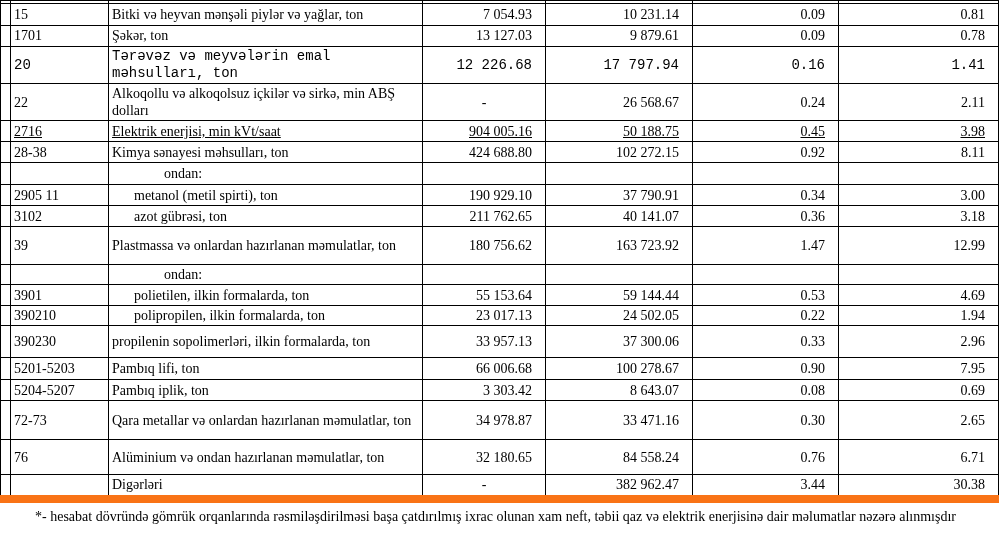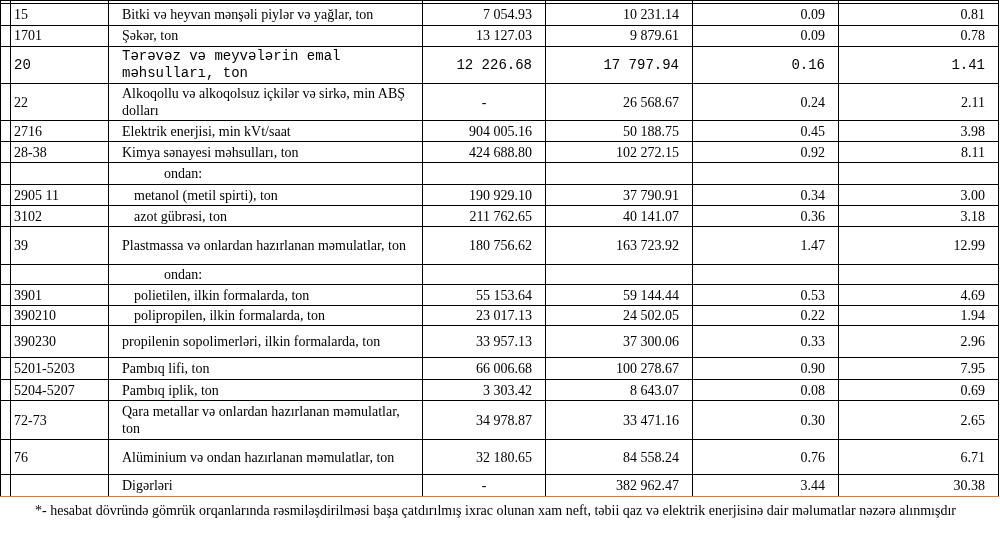--- a/index.html
+++ b/index.html
@@ -33,41 +33,41 @@
     padding: 1px 3px;
     overflow: hidden;
   }
   td.margin-cell {
     padding: 0;
   }
   td.code {
     white-space: nowrap;
   }
   td.desc {
-    padding-left: 13px;
+    padding-left: 3px;
     padding-right: 1px;
   }
   td.desc.indent-sub  { padding-left: 25px; }
   td.desc.indent-sub2 { }
   td.desc.indent-group{ padding-left: 55px; }
   td.num {
     text-align: right;
     padding-right: 13px;
     white-space: nowrap;
   }
   td.num.dash {
     text-align: center;
     padding-right: 3px;
   }
   tr.partial-row td {
     height: 2px;
     padding: 0;
   }
   tr.last-row td {
-    border-bottom: 1px solid #f97316;
+    border-bottom: 8px solid #f97316;
   }
   .footnote {
     margin-top: 6px;
     padding-left: 35px;
     font-size: 14px;
     white-space: nowrap;
     overflow: hidden;
   }
 </style>
 </head>
@@ -123,21 +123,21 @@
         </tr>
         <tr style="height: 35px;">
           <td class="margin-cell"></td>
           <td class="code">22</td>
           <td class="desc">Alkoqollu və alkoqolsuz içkilər və sirkə, min ABŞ dolları</td>
           <td class="num dash">-</td>
           <td class="num">26 568.67</td>
           <td class="num">0.24</td>
           <td class="num">2.11</td>
         </tr>
-        <tr style="height: 21px;">
+        <tr style="height: 21px; text-decoration: underline;">
           <td class="margin-cell"></td>
           <td class="code">2716</td>
           <td class="desc">Elektrik enerjisi, min kVt/saat</td>
           <td class="num">904 005.16</td>
           <td class="num">50 188.75</td>
           <td class="num">0.45</td>
           <td class="num">3.98</td>
         </tr>
         <tr style="height: 21px;">
           <td class="margin-cell"></td>

